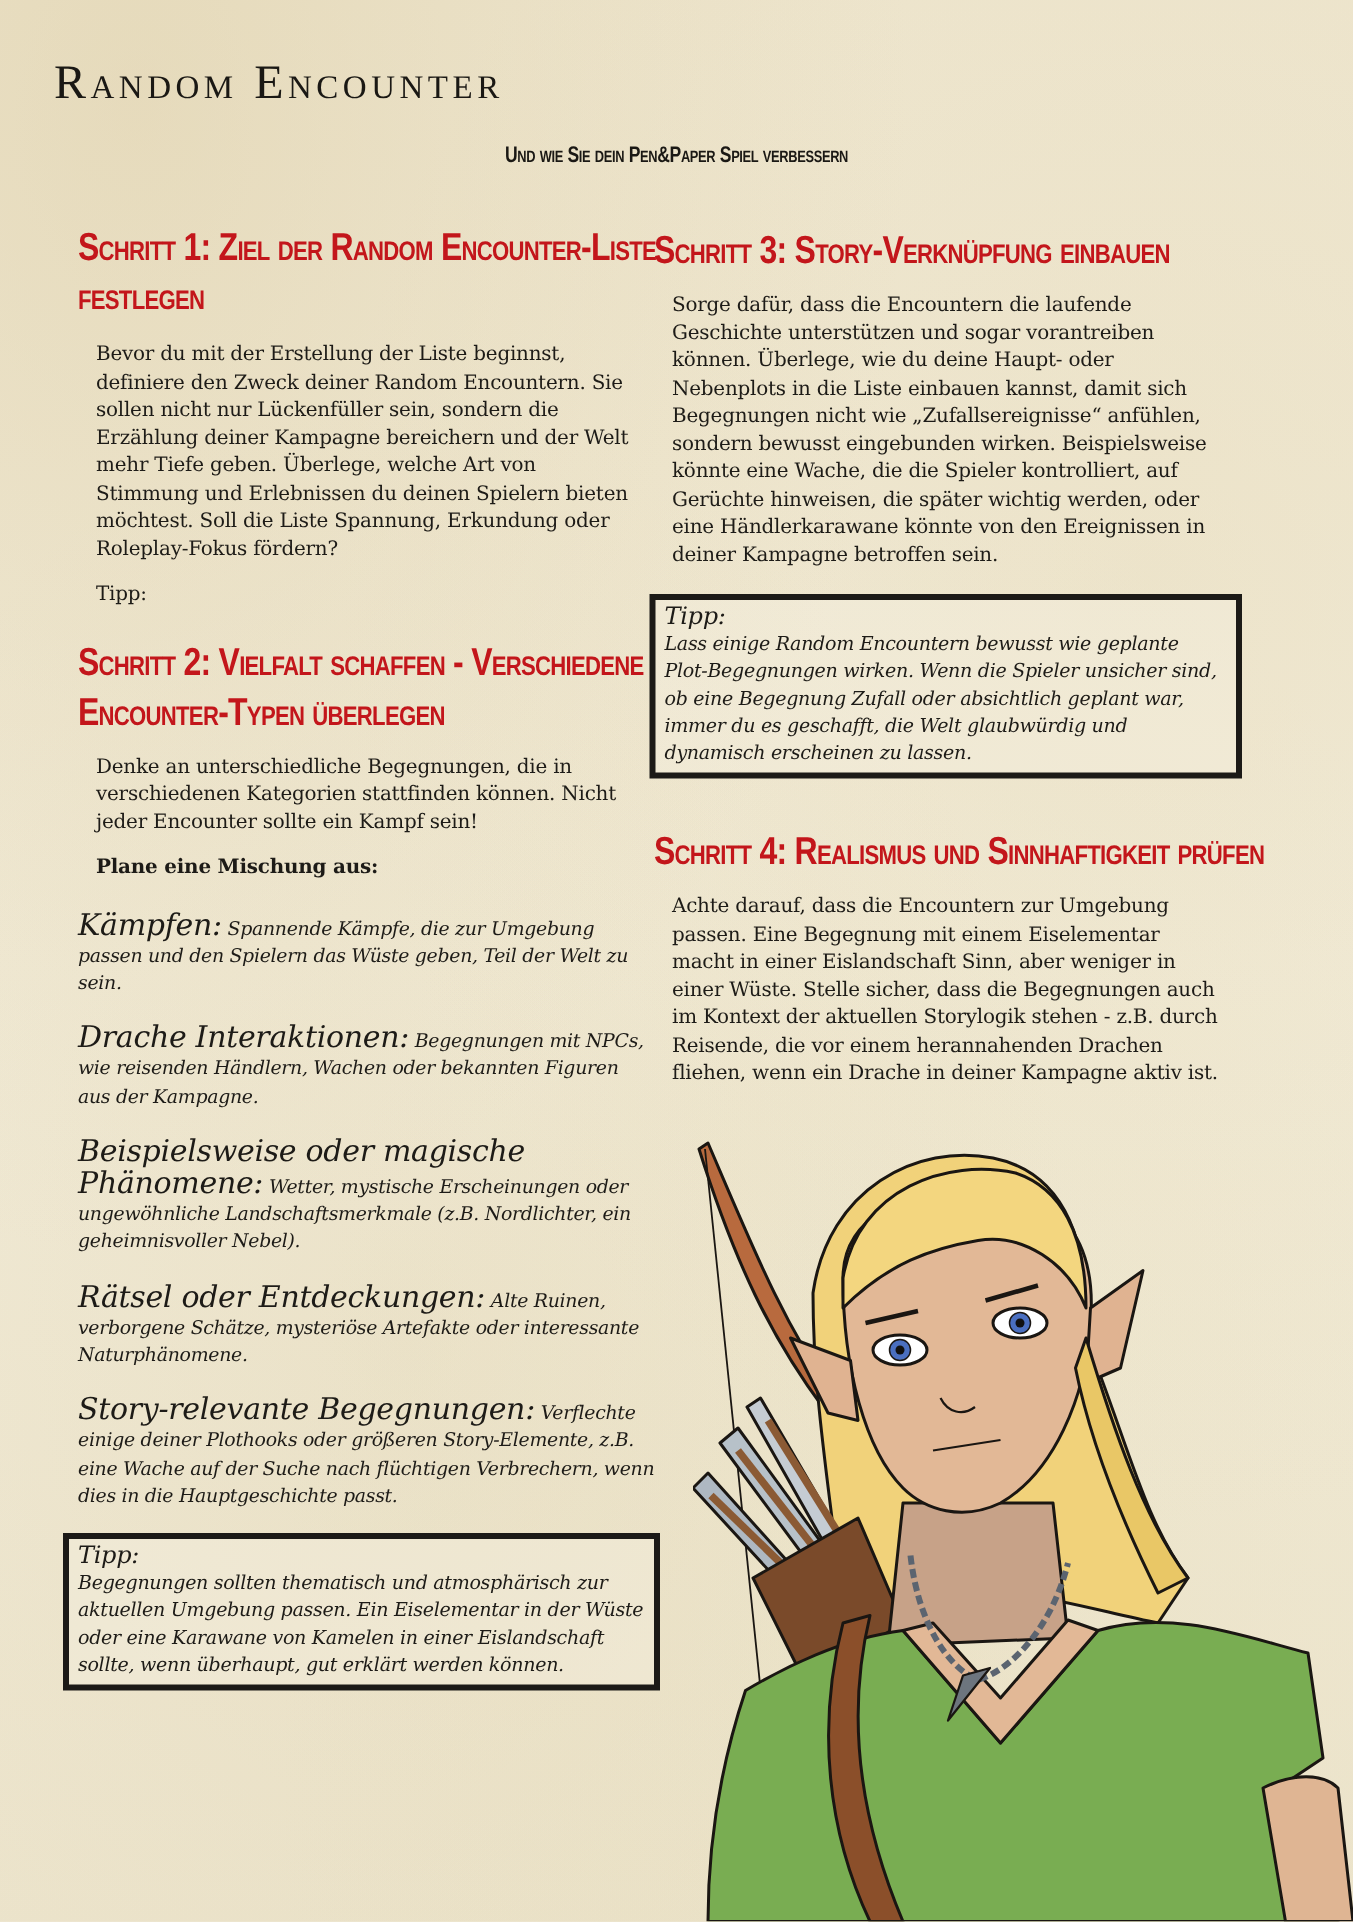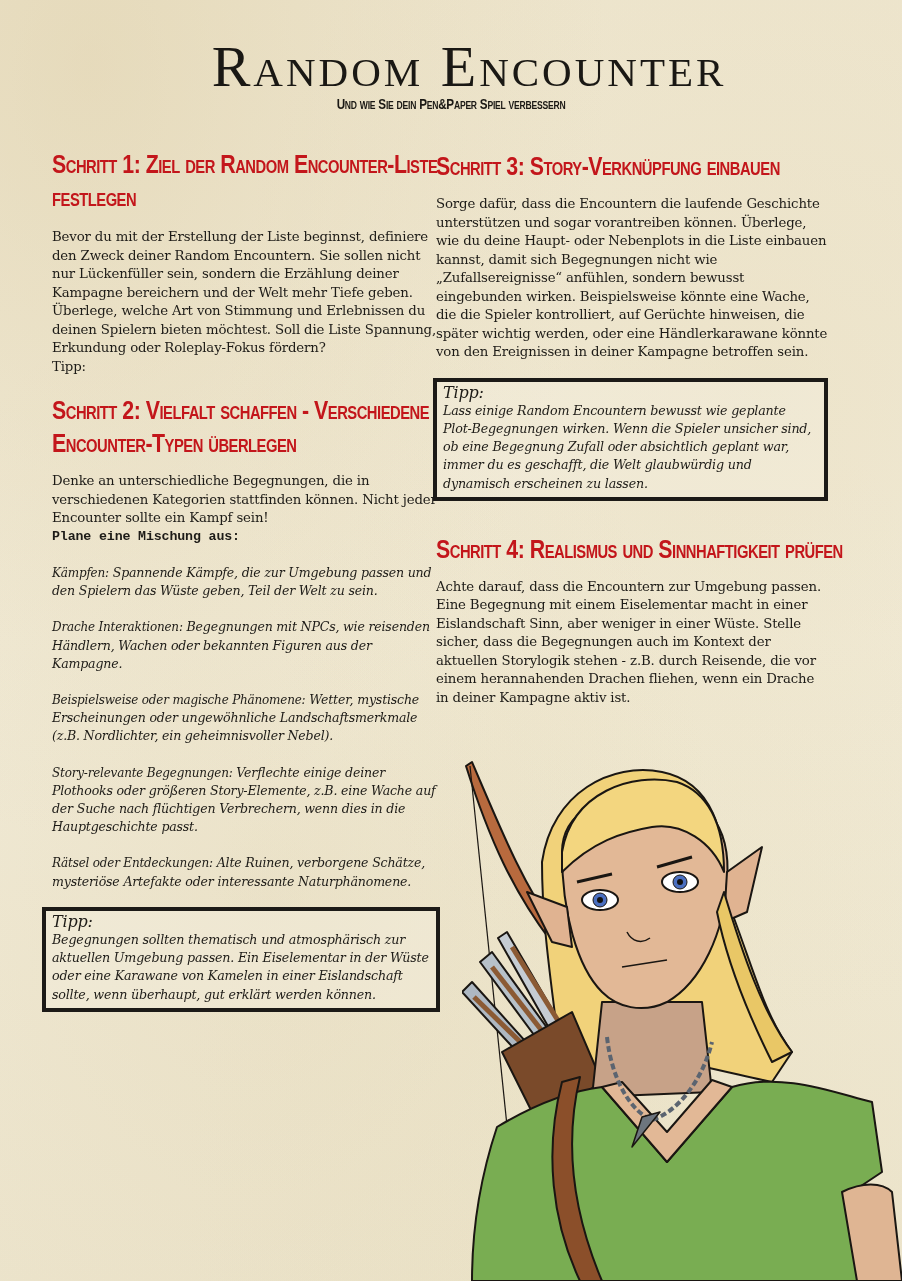--- a/index.html
+++ b/index.html
@@ -9,49 +9,49 @@
     background-image:
       radial-gradient(ellipse at 10% 5%, rgba(214,196,150,0.35), transparent 45%),
       radial-gradient(ellipse at 85% 30%, rgba(225,210,170,0.25), transparent 50%),
       radial-gradient(ellipse at 30% 70%, rgba(220,205,165,0.25), transparent 50%),
       radial-gradient(ellipse at 70% 90%, rgba(230,220,185,0.3), transparent 50%),
       linear-gradient(180deg, #eee6cf 0%, #f2ecd9 50%, #ece4cc 100%);
     font-family: "DejaVu Serif", "Liberation Serif", serif;
     color: #1d1b17;
   }
   .title {
-    position: absolute; left: 0; right: 0; top: 38px; text-align: center;
+    position: absolute; left: 0; right: 0; top: 38px; 
     font-family: "Liberation Serif", "DejaVu Serif", serif;
-    font-size: 58px; letter-spacing: 3px; font-variant: small-caps;
+    font-size: 32px; letter-spacing: 3px; font-variant: small-caps;
     color: #1a1814; line-height: 1; font-weight: normal; padding-left: 36px;
   }
   .subtitle {
     position: absolute; left: 0; right: 0; top: 95px; text-align: center;
     font-family: "Liberation Sans", "DejaVu Sans", sans-serif;
     font-size: 15px; font-weight: bold; font-variant: small-caps;
     letter-spacing: -0.3px; color: #1a1814; transform: scaleX(0.78);
   }
   .col { position: absolute; }
   .col-left { left: 52px; top: 148px; width: 385px; }
   .col-right { left: 436px; top: 150px; width: 392px; }
   h2 {
     margin: 0; color: #c3161b;
     font-family: "Liberation Sans", "DejaVu Sans", sans-serif;
     font-weight: bold; font-variant: small-caps;
     font-size: 26px; line-height: 33px;
     transform-origin: left top; letter-spacing: -0.6px;
   }
   .narrow { display: inline-block; transform: scaleX(0.82); transform-origin: left; white-space: nowrap; }
   p {
-    margin: 0; font-size: 13.3px; line-height: 18.5px; letter-spacing: -0.15px;
+    margin: 12px; font-size: 13.3px; line-height: 18.5px; letter-spacing: -0.15px;
   }
   .it { font-style: italic; }
-  .bold { font-weight: bold; font-family: Liberation Mono, monospace; }
+  .bold { font-weight: bold; }
   .entry { margin-top: 18px; font-size: 12.6px; line-height: 18.2px; font-style: italic; letter-spacing: -0.2px; }
-  .entry .lead { font-size: 12px; font-style: italic; }
+  .entry .lead { font-size: 20px; font-style: italic; }
   .tip-box {
     border: 4px solid #1c1a17; padding: 2px 6px 4px 6px;
     font-style: italic; font-size: 12.7px; line-height: 18.3px; letter-spacing: -0.2px;
     background: rgba(245,240,224,0.4);
   }
   .tip-box .tip-label { font-size: 16px; line-height: 18px; display: block; }
   #elf { position: absolute; left: 462px; top: 752px; width: 440px; height: 529px; }
 </style>
 </head>
 <body>
@@ -80,24 +80,24 @@
     <div class="entry">
       <span class="lead">Kämpfen:</span><span> Spannende Kämpfe, die zur Umgebung passen und den Spielern das Wüste geben, Teil der Welt zu sein.</span>
     </div>
     <div class="entry">
       <span class="lead">Drache Interaktionen:</span><span> Begegnungen mit NPCs, wie reisenden Händlern, Wachen oder bekannten Figuren aus der Kampagne.</span>
     </div>
     <div class="entry">
       <span class="lead">Beispielsweise oder magische Phänomene:</span><span> Wetter, mystische Erscheinungen oder ungewöhnliche Landschaftsmerkmale (z.B. Nordlichter, ein geheimnisvoller Nebel).</span>
     </div>
     <div class="entry">
-      <span class="lead">Story-relevante Begegnungen:</span><span> Verflechte einige deiner Plothooks oder größeren Story-Elemente, z.B. eine Wache auf der Suche nach flüchtigen Verbrechern, wenn dies in die Hauptgeschichte passt.</span>
+      <span class="lead">Rätsel oder Entdeckungen:</span><span> Alte Ruinen, verborgene Schätze, mysteriöse Artefakte oder interessante Naturphänomene.</span>
     </div>
     <div class="entry">
-      <span class="lead">Rätsel oder Entdeckungen:</span><span> Alte Ruinen, verborgene Schätze, mysteriöse Artefakte oder interessante Naturphänomene.</span>
+      <span class="lead">Story-relevante Begegnungen:</span><span> Verflechte einige deiner Plothooks oder größeren Story-Elemente, z.B. eine Wache auf der Suche nach flüchtigen Verbrechern, wenn dies in die Hauptgeschichte passt.</span>
     </div>
 
     <div class="tip-box" style="margin-top:16px; margin-left:-10px; width:378px">
       <span class="tip-label">Tipp:</span>
       <span>Begegnungen sollten thematisch und atmosphärisch zur aktuellen Umgebung passen. Ein Eiselementar in der Wüste oder eine Karawane von Kamelen in einer Eislandschaft sollte, wenn überhaupt, gut erklärt werden können.</span>
     </div>
   </section>
 </div>
 
 <div class="col col-right">

